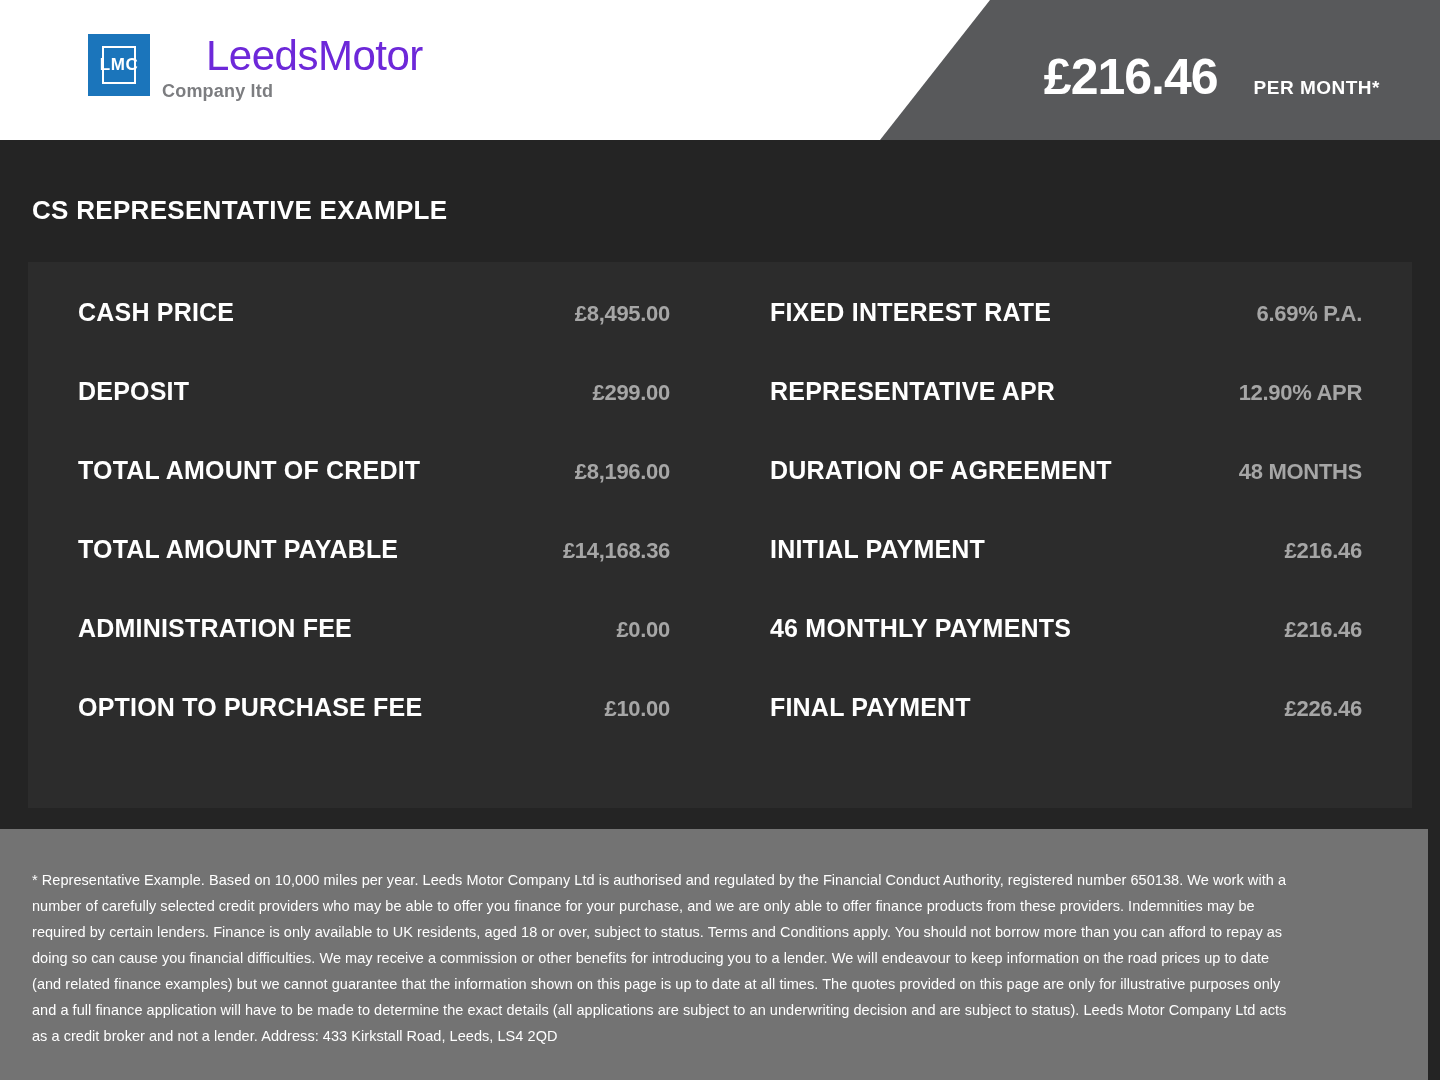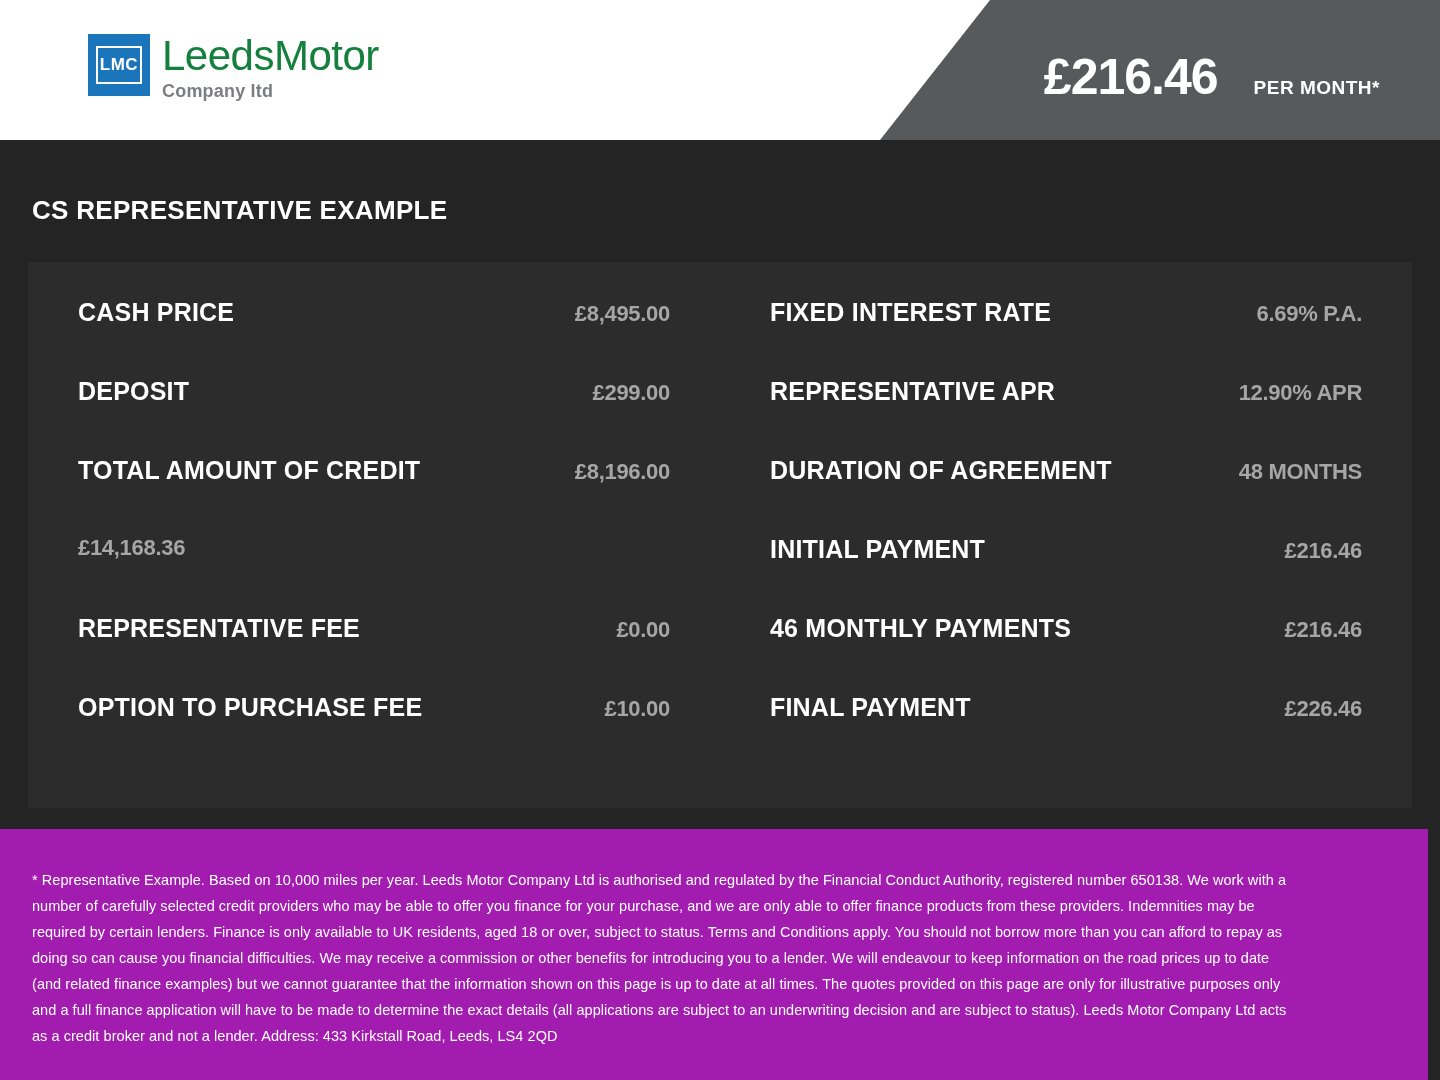--- a/index.html
+++ b/index.html
@@ -45,36 +45,37 @@
   .logo-mark {
     width: 62px;
     height: 62px;
     background: #1b75bb;
     display: flex;
     align-items: center;
     justify-content: center;
     margin-right: 12px;
   }
   .logo-mark-inner {
-    width: 46px;
+    width: 34px;
     height: 38px;
     border: 2px solid #ffffff;
     display: flex;
     align-items: center;
     justify-content: center;
     color: #ffffff;
     font-size: 17px;
     font-weight: bold;
     letter-spacing: 0.5px;
   }
   .logo-text-main {
     font-size: 42px;
-    color: #15803d;
+    color: #6d28d9;
     line-height: 44px;
     letter-spacing: -0.5px;
+    margin-left: 44px;
   }
   .logo-text-sub {
     font-size: 18px;
     color: #7c7d80;
     line-height: 22px;
     margin-top: 2px;
     letter-spacing: 0.2px;
     font-weight: bold;
   }
   .price-wrap {
@@ -141,21 +142,21 @@
     white-space: nowrap;
   }
 
   
   .footer {
     position: absolute;
     left: 0;
     right: 12px;
     bottom: 0;
     height: 251px;
-    background: #a21caf;
+    background: #737373;
     padding: 38px 130px 0 32px;
   }
   .footer p {
     color: #ffffff;
     font-size: 14.5px;
     line-height: 26px;
     letter-spacing: 0.05px;
   }
 </style>
 </head>
@@ -194,24 +195,25 @@
         </div>
         <div class="row">
           <span class="row-label">DEPOSIT</span>
           <span class="row-value">£299.00</span>
         </div>
         <div class="row">
           <span class="row-label">TOTAL AMOUNT OF CREDIT</span>
           <span class="row-value">£8,196.00</span>
         </div>
         <div class="row">
+          <span class="row-label">TOTAL AMOUNT PAYABLE</span>
           <span class="row-value">£14,168.36</span>
         </div>
         <div class="row">
-          <span class="row-label">REPRESENTATIVE FEE</span>
+          <span class="row-label">ADMINISTRATION FEE</span>
           <span class="row-value">£0.00</span>
         </div>
         <div class="row">
           <span class="row-label">OPTION TO PURCHASE FEE</span>
           <span class="row-value">£10.00</span>
         </div>
       </div>
 
       <div class="panel">
         <div class="row">

